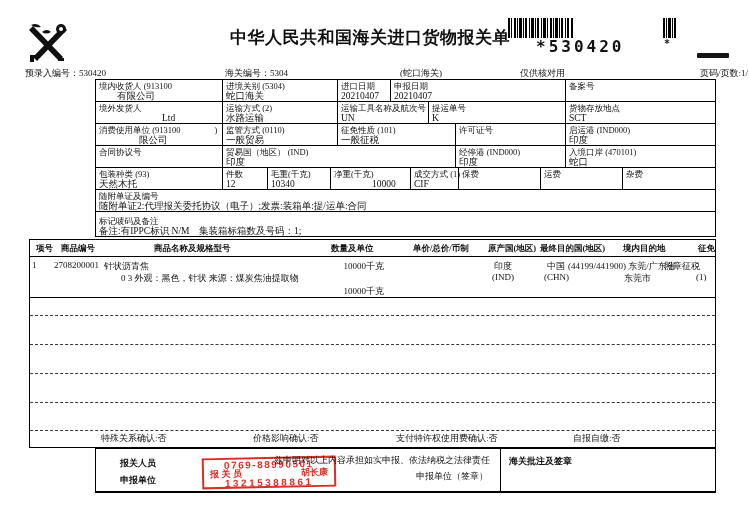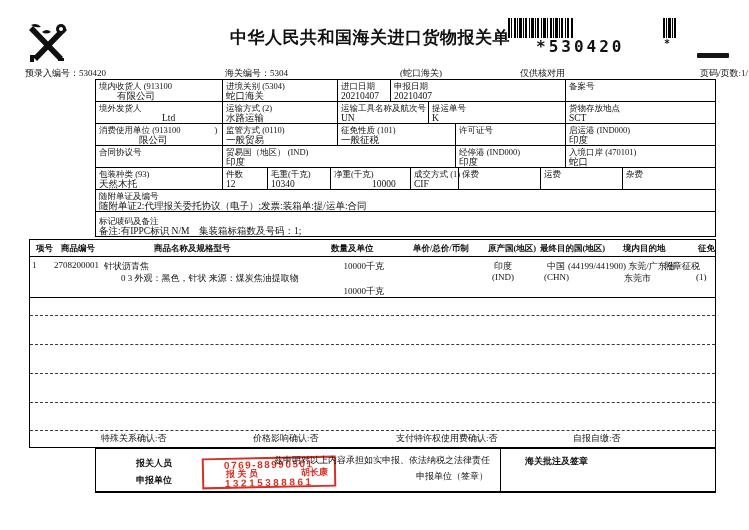--- a/index.html
+++ b/index.html
@@ -32,21 +32,21 @@
   .gitem{position:relative;height:40px;border-bottom:1px solid #000;}
   .gitem span{position:absolute;font-size:9px;white-space:nowrap;}
   .gempty{position:relative;height:150px;}
   .dash{position:absolute;left:0;width:100%;border-top:1px dashed #3a3a3a;height:0;}
   .confirm span{position:absolute;top:134px;font-size:9px;font-weight:normal;white-space:nowrap;}
   
   .footbox{position:absolute;left:95px;top:448px;width:621px;height:45px;border:1px solid #000;
            border-bottom-width:2px;box-sizing:border-box;display:flex;}
   .foot-left{position:relative;width:405px;border-right:1px solid #000;box-sizing:border-box;}
   .foot-right{position:relative;flex:1;}
-  .foot-left span,.foot-right span{position:absolute;font-size:9px;font-weight:bold;white-space:nowrap;margin-left:16px;}
+  .foot-left span,.foot-right span{position:absolute;font-size:9px;font-weight:bold;white-space:nowrap;}
   .stamp{position:absolute;left:106px;top:8px;width:134px;height:31px;border:2px solid #d93025;
          color:#d93025;font-weight:bold;text-align:center;transform:rotate(-1.2deg);
          font-family:"Liberation Sans","DejaVu Sans",sans-serif;box-sizing:border-box;padding-top:1px;}
   .stamp .s1{font-size:10px;line-height:9px;letter-spacing:1.5px;}
   .stamp .s2{display:flex;justify-content:space-between;padding:0 6px;font-size:9px;line-height:9px;}
   .stamp .s3{font-size:10px;line-height:9px;letter-spacing:2.5px;}
   svg{display:block;}
 </style>
 </head>
 <body>

